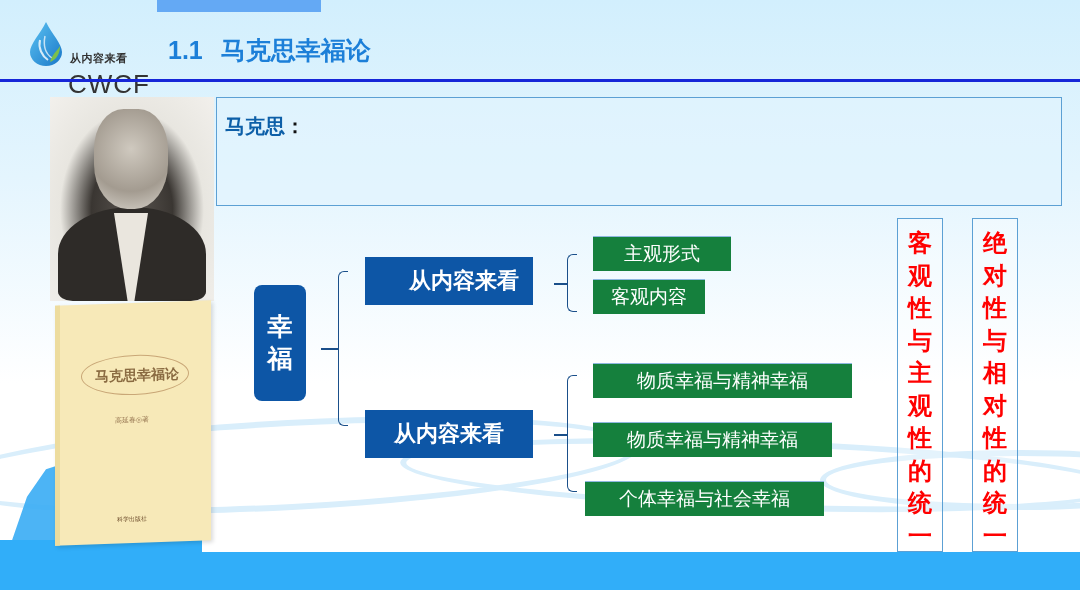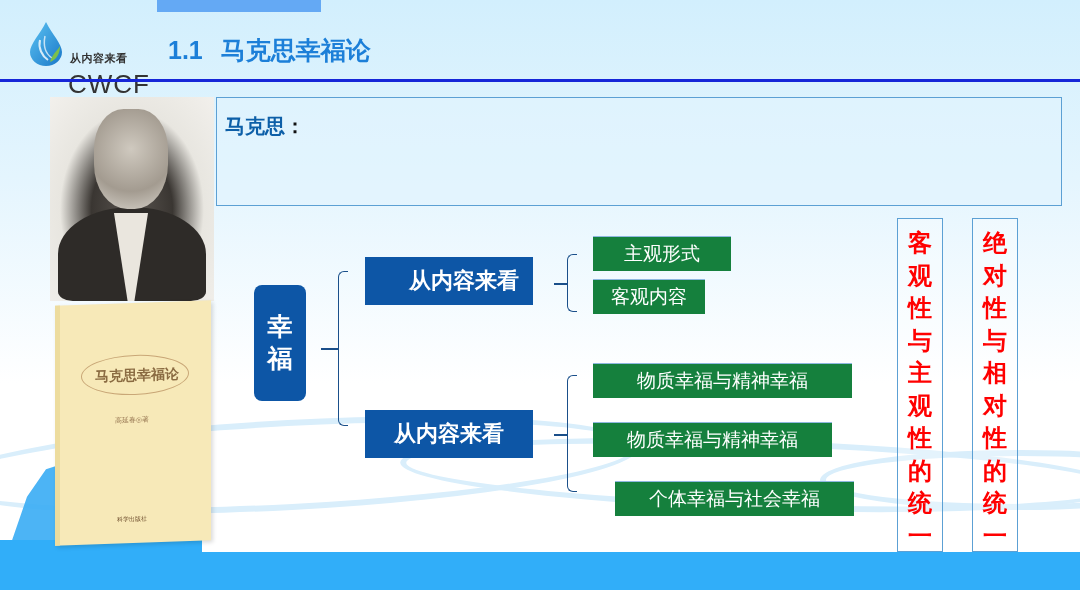--- a/index.html
+++ b/index.html
@@ -130,21 +130,21 @@
   </div>
 <div class="box-l2" style="left:593px; top:279px; width:112px;">
     <span>客观内容</span>
   </div>
 <div class="box-l2" style="left:593px; top:363px; width:259px;">
     <span>物质幸福与精神幸福</span>
   </div>
 <div class="box-l2" style="left:593px; top:422px; width:239px;">
     <span>物质幸福与精神幸福</span>
   </div>
-<div class="box-l2" style="left:615px; top:481px; width:239px;">
+<div class="box-l2" style="left:585px; top:481px; width:239px;">
     <span>个体幸福与社会幸福</span>
   </div>
 
 <div class="vbox" style="left:897px;">
   <span>客</span>
   <span>观</span>
   <span>性</span>
   <span>与</span>
   <span>主</span>
   <span>观</span>

